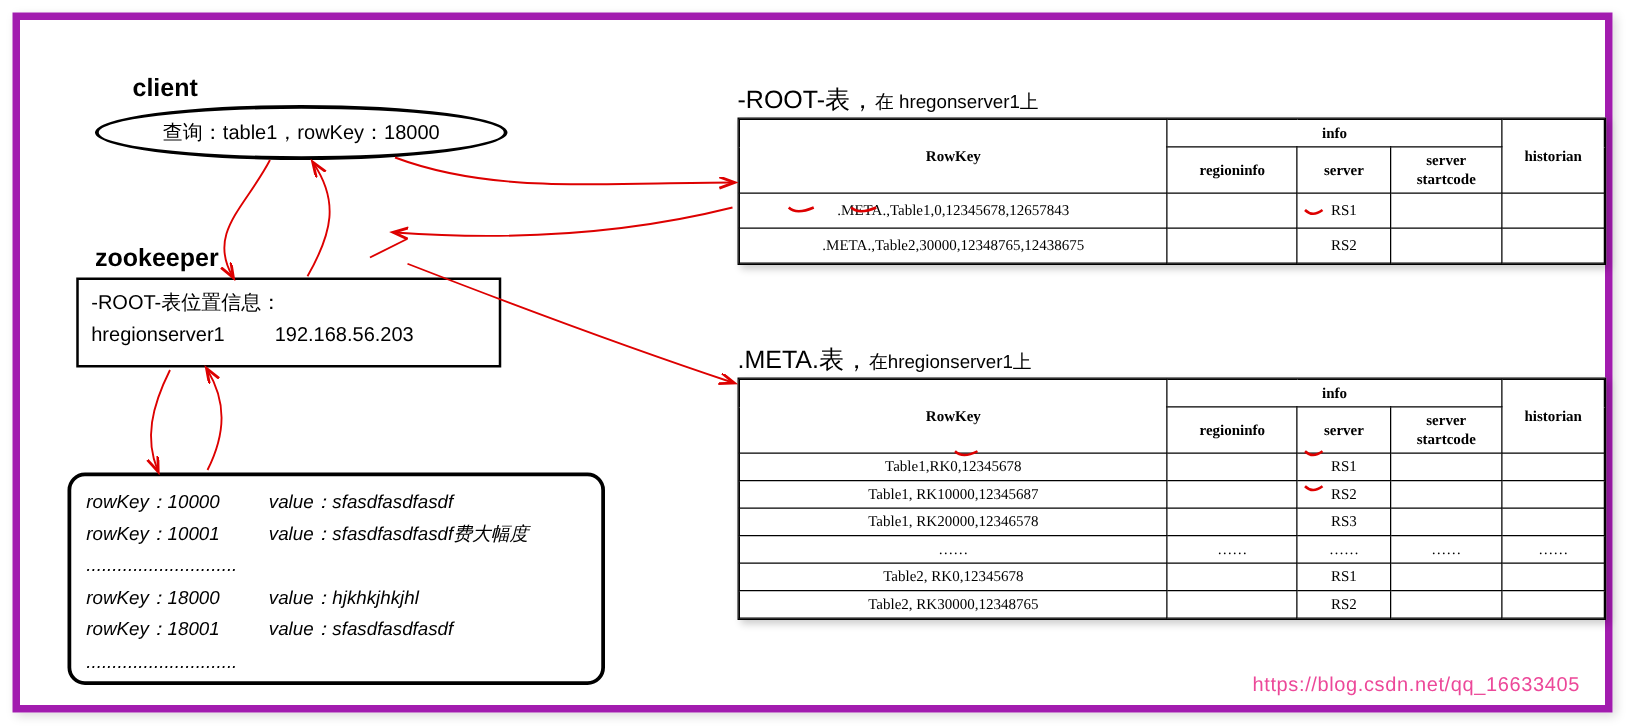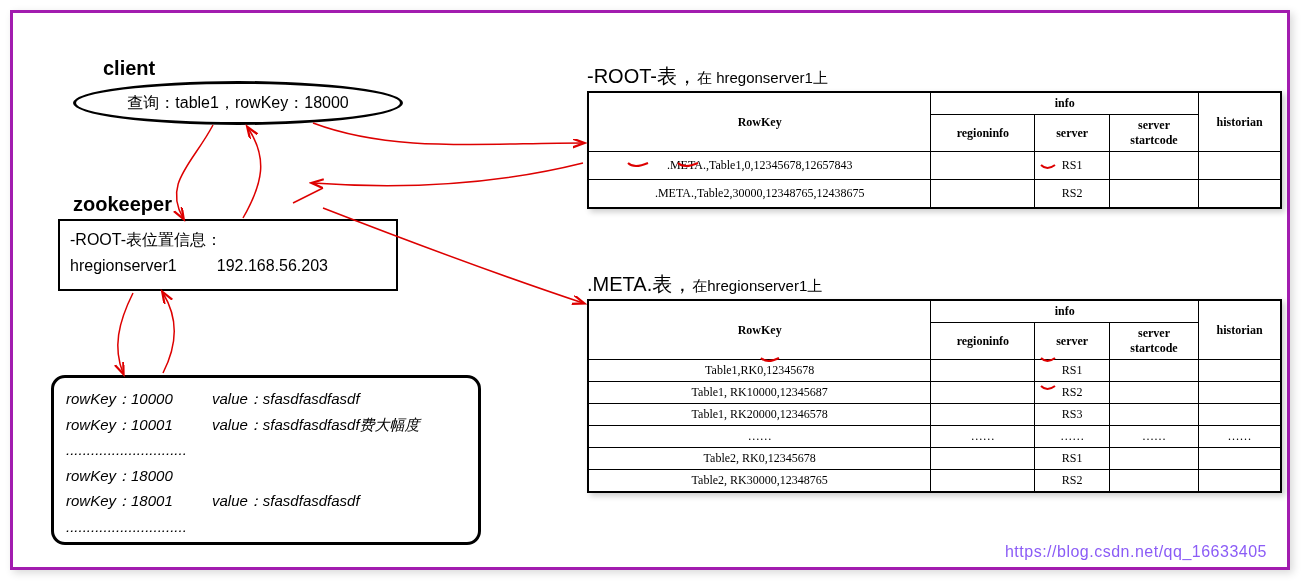--- a/index.html
+++ b/index.html
@@ -10,29 +10,29 @@
     background: #fff;
     position: relative;
     width: 1302px;
     height: 582px;
   }
   .canvas {
     position: relative;
     width: 1280px;
     height: 560px;
     margin: 10px;
-    border: 3px solid #a21caf;
+    border: 6px solid #a21caf;
     box-shadow: 3px 3px 8px rgba(0,0,0,0.15);
     background: #fff;
   }
   .watermark {
     position: absolute;
     right: 20px;
     bottom: 6px;
-    color: #8b5cf6;
+    color: #ec4899;
     font-size: 16px;
     letter-spacing: 0.5px;
   }
   .heading {
     position: absolute;
     font-weight: bold;
     color: #000;
   }
   .client-heading { left: 90px; top: 44px; font-size: 20px; }
   .client-oval {
@@ -139,20 +139,21 @@
         </div>
         <div class="hrs-row">
           <span class="k">rowKey：10001</span>
           <span>value：sfasdfasdfasdf费大幅度</span>
         </div>
         <div class="hrs-row">
           <span class="k">.............................</span>
         </div>
         <div class="hrs-row">
           <span class="k">rowKey：18000</span>
+          <span>value：hjkhkjhkjhl</span>
         </div>
         <div class="hrs-row">
           <span class="k">rowKey：18001</span>
           <span>value：sfasdfasdfasdf</span>
         </div>
         <div class="hrs-row">
           <span class="k">.............................</span>
         </div>
       </div>
   </div>

